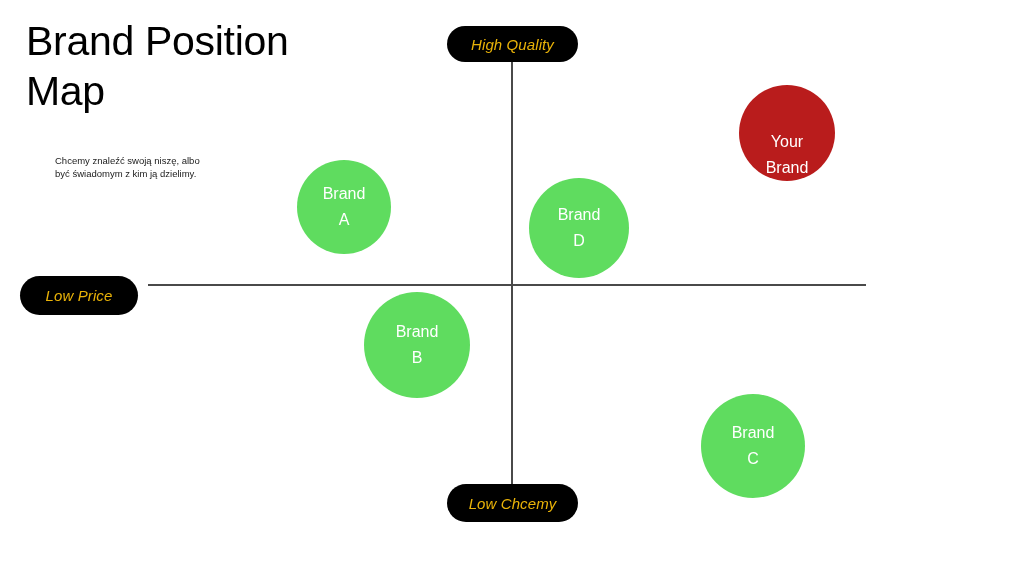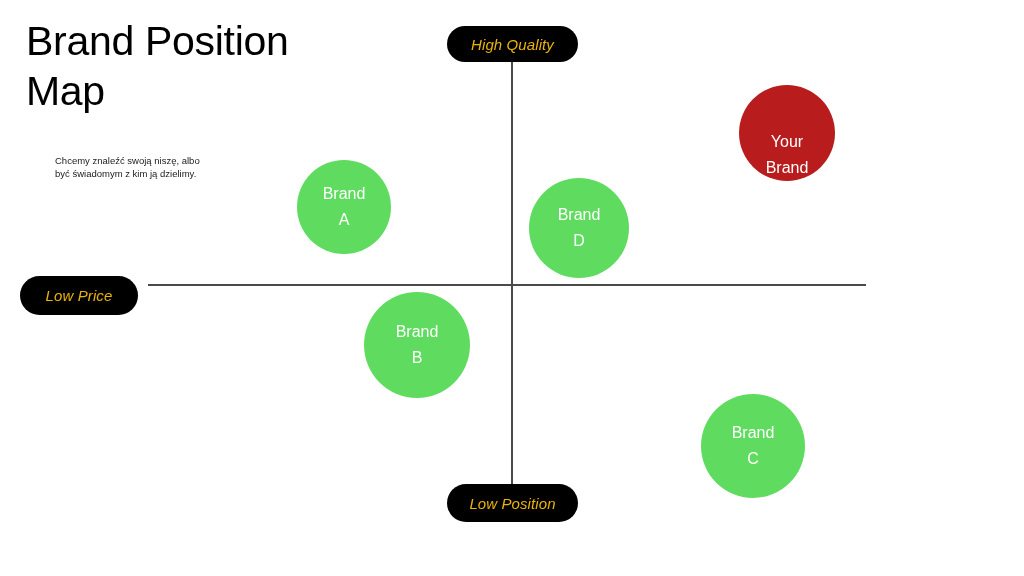--- a/index.html
+++ b/index.html
@@ -134,21 +134,21 @@
 Map</div>
 
   <div class="subtitle">Chcemy znaleźć swoją niszę, albo
 być świadomym z kim ją dzielimy.</div>
 
   <div class="axis-v"></div>
   <div class="axis-h"></div>
 
   <div class="pill pill-high-quality">High Quality</div>
 
-  <div class="pill pill-low-quality">Low Position</div>
+  <div class="pill pill-low-quality">Low Chcemy</div>
 
   <div class="pill pill-low-price">Low Price</div>
 
 
   <div id="bubble-layer">
       <div class="bubble" style="left: 297px; top: 160px; width: 94px; height: 94px; background: rgb(95, 220, 95);">
         <span>Brand</span>
         <span>A</span>
       </div>
       <div class="bubble" style="left: 529px; top: 178px; width: 100px; height: 100px; background: rgb(95, 220, 95);">

